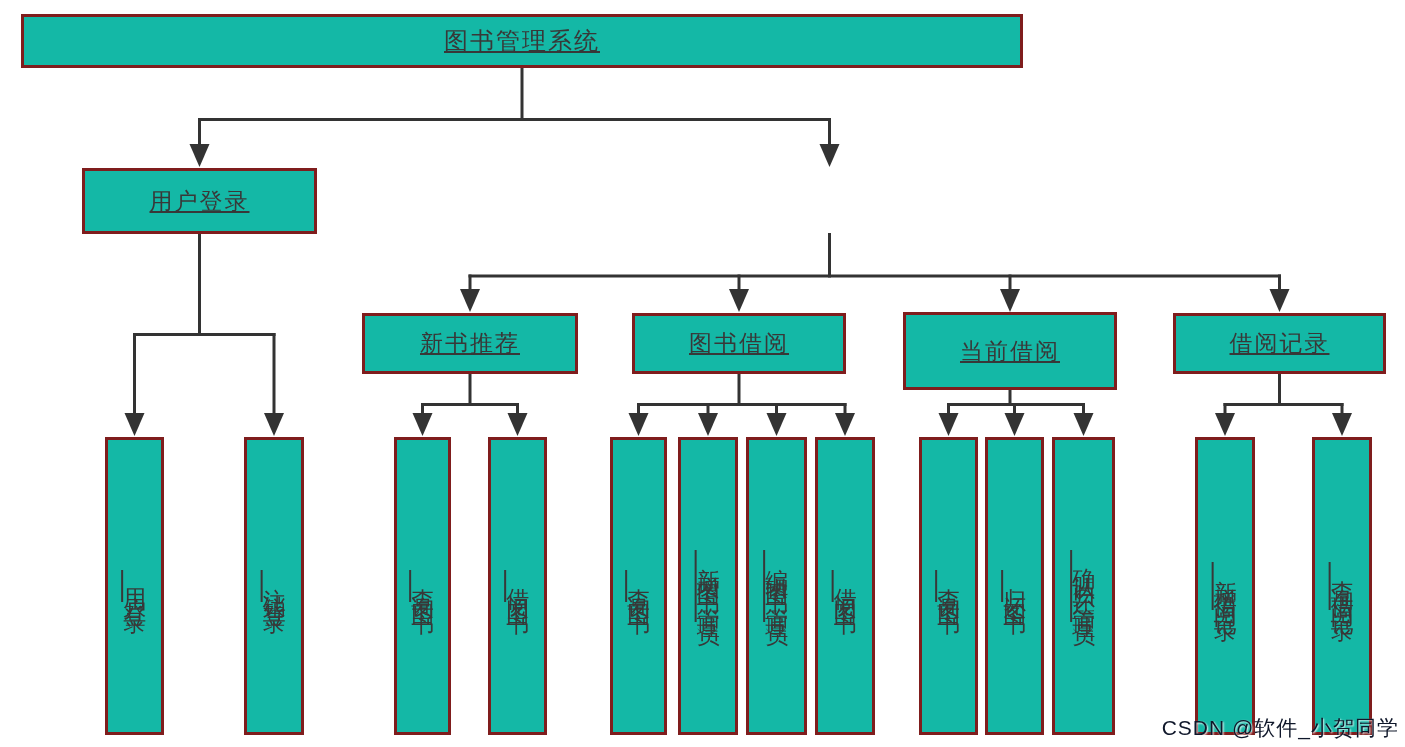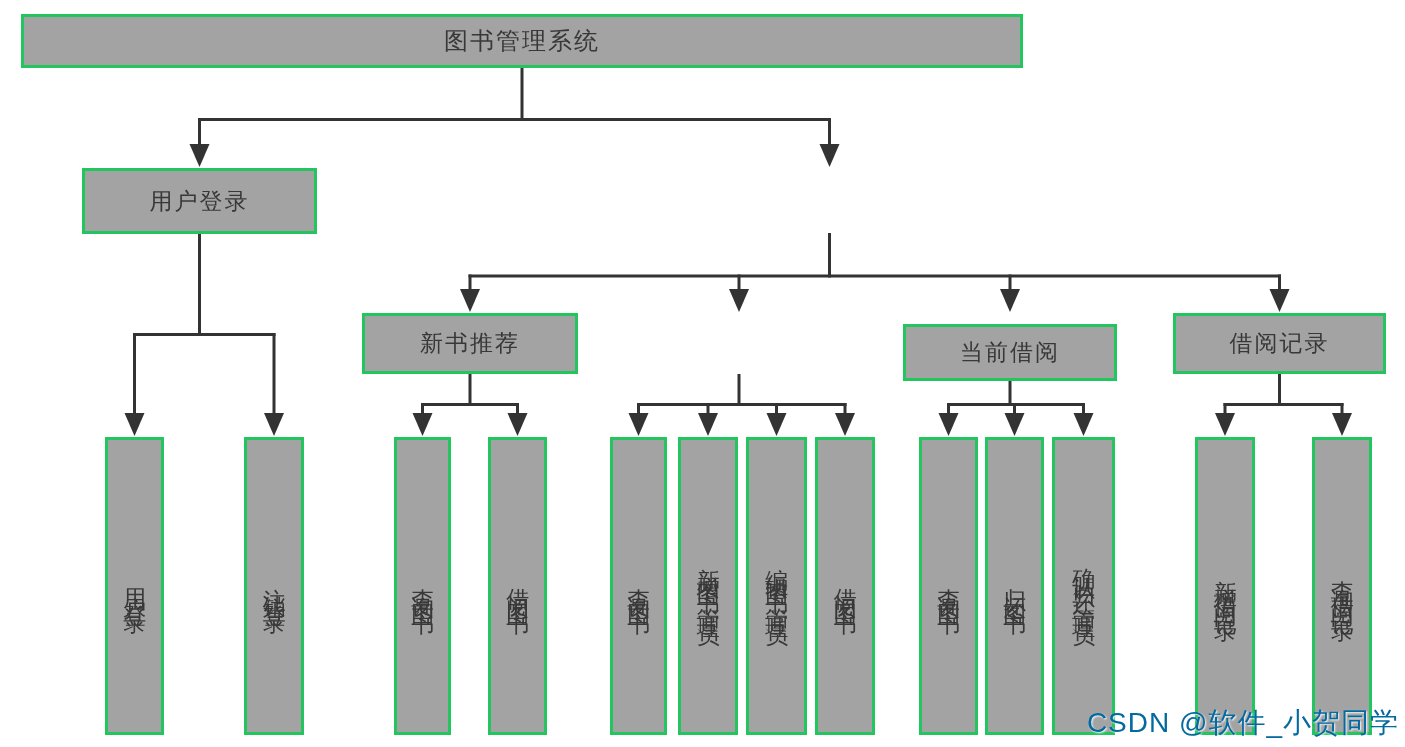--- a/index.html
+++ b/index.html
@@ -16,48 +16,49 @@
     position: absolute;
     left: 0; top: 0;
     width: 1405px; height: 747px;
     z-index: 1;
   }
   .connector-svg line { stroke: #333333; stroke-width: 3; }
   .connector-svg polygon { fill: #333333; stroke: none; }
   .node {
     position: absolute;
     box-sizing: border-box;
-    border: 3px solid #22c55e;
-    background: #a3a3a3;
+    border: 3px solid #7f1d1d;
+    background: #14b8a6;
     display: flex;
     align-items: center;
     justify-content: center;
     z-index: 2;
+    text-decoration: underline;
   }
   .hnode {
     font-size: 23px;
     letter-spacing: 2px;
     white-space: nowrap;
   }
   .root-node { font-size: 24px; }
   .vnode span {
     writing-mode: vertical-lr;
     text-orientation: mixed;
     font-size: 23px;
     letter-spacing: 8px;
     line-height: 1.1;
     white-space: nowrap;
   }
   .watermark {
     position: absolute;
     right: 6px;
     bottom: 5px;
-    font-size: 28px;
+    font-size: 21px;
     letter-spacing: 1px;
-    color: #0369a1;
+    color: #0f172a;
     z-index: 5;
     white-space: nowrap;
     text-shadow: 1px 1px 2px #ffffff;
   }
 </style>
 </head>
 <body>
 
 <div class="canvas">
 
@@ -135,21 +136,22 @@
       <polygon points="1215,413 1235,413 1225,436"></polygon>
       <polygon points="1332,413 1352,413 1342,436"></polygon>
     </g>
   </svg>
 
   <div class="node hnode root-node" style="left:21px; top:14px; width:1002px; height:54px;">图书管理系统</div>
 
   <div class="node hnode" style="left:82px; top:168px; width:235px; height:66px;">用户登录</div>
 
   <div class="node hnode" style="left:362px; top:313px; width:216px; height:61px;text-align:right;">新书推荐</div>
-  <div class="node hnode" style="left:903px; top:324px; width:214px; height:57px;">当前借阅</div>
+  <div class="node hnode" style="left:632px; top:313px; width:214px; height:61px;">图书借阅</div>
+  <div class="node hnode" style="left:903px; top:312px; width:214px; height:78px;">当前借阅</div>
   <div class="node hnode" style="left:1173px; top:313px; width:213px; height:61px;">借阅记录</div>
 
   <div class="node vnode" style="left:105px; top:437px; width:59px; height:298px;">
     <span>用户登录</span>
   </div>
   <div class="node vnode" style="left:244px; top:437px; width:60px; height:298px;">
     <span>注销登录</span>
   </div>
 
   <div class="node vnode" style="left:394px; top:437px; width:57px; height:298px;">

